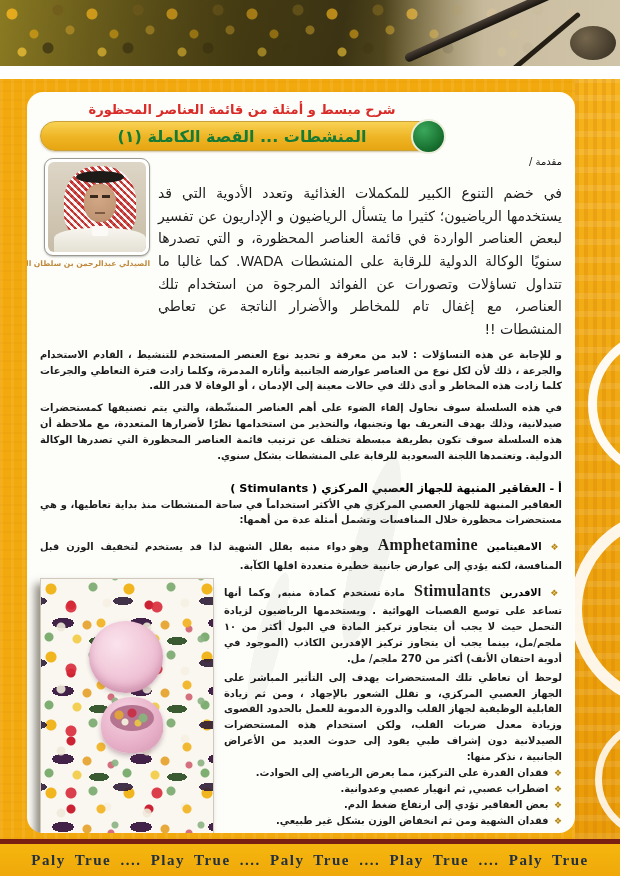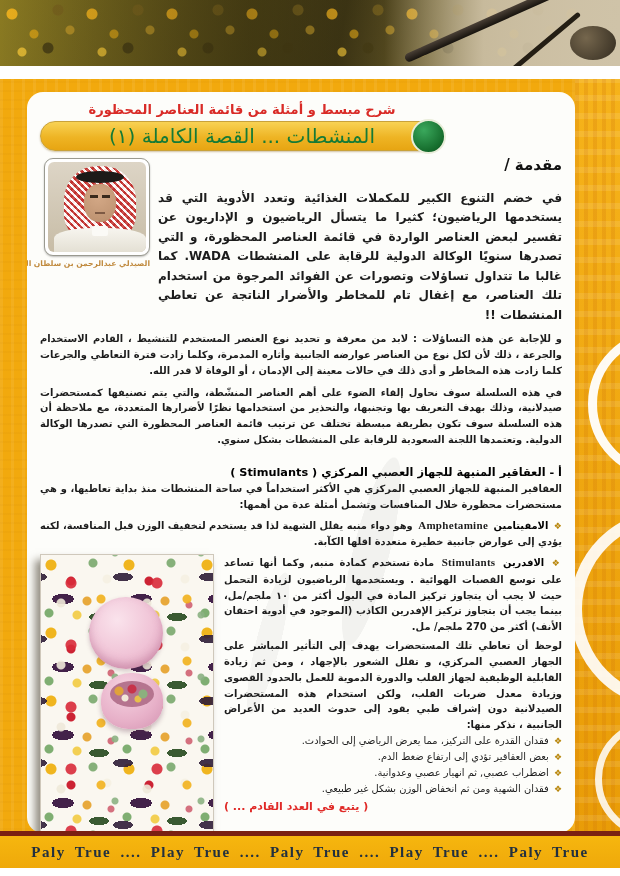--- a/index.html
+++ b/index.html
@@ -55,31 +55,31 @@
       radial-gradient(ellipse 30px 160px at 60% 40%, #9a9a9a 60%, transparent 61%),
       radial-gradient(ellipse 20px 120px at 30% 70%, #a8a8a8 60%, transparent 61%);
     transform:rotate(14deg); pointer-events:none; }
 
   .hdr-wrap { margin-right:118px; position:relative; }
   .hdr-subtitle { color:#d92b27; font-weight:bold; font-size:13px; text-align:center;
     padding:3px 0 4px 0; }
   .title-pill { position:relative; height:30px; line-height:29px; text-align:center;
     background:linear-gradient(#f8d254, #eeb424 55%, #e7a512);
     border:1px solid #c9a23a; border-radius:16px;
-    color:#157a36; font-weight:normal; font-size:20px;
+    color:#157a36; font-weight:bold; font-size:16px;
     box-shadow:0 1px 2px rgba(120,80,0,.35); }
   .pill-dot { position:absolute; right:-3px; top:-3px; width:35px; height:35px; border-radius:50%;
     background:radial-gradient(circle at 35% 30%, #3aa85c, #156c2c 70%, #0d4d1e);
     border:2px solid #e9edd9; }
 
   
   .intro-row { display:flex; direction:rtl; margin-top:5px; }
   .intro-text { flex:1; }
-  .intro-heading { font-weight:bold; font-size:15px; color:#111; margin-bottom:2px; }
-  .body-text { font-size:12px; font-weight:bold; color:#1c1c1c; line-height:1.62;
+  .intro-heading { font-weight:normal; font-size:10px; color:#111; margin-bottom:2px; }
+  .body-text { font-size:14px; font-weight:normal; color:#1c1c1c; line-height:1.62;
     text-align:justify;margin-top:15px; }
   .photo-block { width:118px; flex:0 0 118px; padding:2px 8px 0 2px; }
   .photo-frame { width:106px; height:98px; background:#fff; border:1px solid #9a9a90;
     border-radius:9px; padding:3px; box-shadow:0 1px 2px rgba(0,0,0,.25); }
   .portrait { position:relative; width:100%; height:100%; border-radius:6px; overflow:hidden;
     background:linear-gradient(#ddd5c6, #c7bca6); }
   .ghutra { position:absolute; top:4px; left:16px; width:72px; height:74px;
     border-radius:46% 46% 34% 34%;
     background:
       repeating-linear-gradient(45deg, rgba(193,48,45,.85) 0 2.5px, rgba(255,255,255,.9) 2.5px 5px),
@@ -100,21 +100,21 @@
 
   .para { font-size:9.9px; font-weight:bold; color:#1c1c1c; line-height:1.6;
     text-align:justify; margin-top:6px; position:relative; }
 
   .section-heading { font-size:11.3px; font-weight:bold; color:#000; margin-top:18px; }
 
   .item { font-size:9.9px; font-weight:bold; color:#1c1c1c; line-height:1.6;
     text-align:justify; margin-top:4px; position:relative; }
   .bullet { color:#b8860b; font-size:9px; margin-left:2px; }
   .item-name { color:#000; }
-  .item-en { font-family:"Liberation Serif", serif; font-size:11px; font-weight:bold;
+  .item-en { font-family:"Liberation Serif", serif; font-size:16px; font-weight:bold;
     letter-spacing:.3px; padding:0 2px; }
 
   
   .pills-photo { float:left; width:174px; height:296px; margin:4px 10px 3px 0;
     border:1px solid #cfc8bb; box-shadow:-5px 6px 8px rgba(40,30,10,.5);
     position:relative; overflow:hidden;
     background-color:#faf7f0;
     background-image:
       radial-gradient(circle 6px at 10px 10px, #f0b51f 5px, transparent 6px),
       radial-gradient(circle 5px at 30px 26px, #cc2334 4px, transparent 5px),
@@ -145,28 +145,28 @@
   .cup-inner { position:absolute; top:8px; left:9px; width:44px; height:26px; border-radius:50%;
     background:
       radial-gradient(circle 5px at 9px 10px, #e0a23a 4px, transparent 5px),
       radial-gradient(circle 5px at 22px 8px,  #c7334a 4px, transparent 5px),
       radial-gradient(circle 5px at 33px 13px, #8bb07e 4px, transparent 5px),
       radial-gradient(circle 4px at 15px 17px, #f1e9d8 3px, transparent 4px),
       radial-gradient(circle 4px at 28px 18px, #e7c04a 3px, transparent 4px),
       #b5748f; }
 
   .effects-list { overflow:visible; }
-  .effect { font-size:9.9px; font-weight:normal; color:#1c1c1c; line-height:1.62;
+  .effect { font-size:9.9px; font-weight:bold; color:#1c1c1c; line-height:1.62;
     text-align:justify; }
   .continuation { clear:none; color:#e02a27; font-weight:bold; font-size:11px;
     text-align:left; padding-left:6px; margin-top:3px; }
   .clear { clear:both; }
 
   
-  .footer-bar { position:absolute; left:0; bottom:8px; width:620px; height:37px;
+  .footer-bar { position:absolute; left:0; bottom:0; width:620px; height:37px;
     background:linear-gradient(#f6b60e,#efa90a);
     border-top:5px solid #7a2012; display:flex; align-items:center; justify-content:center; }
   .footer-text { font-family:"Liberation Serif", serif; font-weight:bold; font-size:15px;
     color:#22303f; letter-spacing:1.5px; word-spacing:4px; }
 </style>
 </head>
 <body>
 
 <div class="page">
 
@@ -250,25 +250,25 @@
 
       <div class="para" style="margin-top:3px">لوحظ أن تعاطي تلك المستحضرات يهدف إلى التأثير المباشر على الجهاز العصبي المركزي، و تقلل الشعور بالإجهاد ، ومن ثم زيادة القابلية الوظيفية لجهاز القلب والدورة الدموية للعمل بالحدود القصوى وزيادة معدل ضربات القلب، ولكن استخدام هذه المستحضرات الصيدلانية دون إشراف طبي يقود إلى حدوث العديد من الأعراض الجانبية ، نذكر منها:</div>
 
       <div class="effects-list">
         <div class="effect">
           <span class="bullet">❖</span>
           <span>فقدان القدرة على التركيز، مما يعرض الرياضي إلى الحوادث.</span>
         </div>
         <div class="effect">
           <span class="bullet">❖</span>
+          <span>اضطراب عصبي, ثم انهيار عصبي وعدوانية.</span>
+        </div>
+        <div class="effect">
+          <span class="bullet">❖</span>
           <span>بعض العقاقير تؤدي إلى ارتفاع ضغط الدم.</span>
-        </div>
-        <div class="effect">
-          <span class="bullet">❖</span>
-          <span>اضطراب عصبي, ثم انهيار عصبي وعدوانية.</span>
         </div>
         <div class="effect">
           <span class="bullet">❖</span>
           <span>فقدان الشهية ومن ثم انخفاض الوزن بشكل غير طبيعي.</span>
         </div>
       </div>
 
       <div class="continuation">( يتبع في العدد القادم ... )</div>
       <div class="clear"></div>
     </div>

